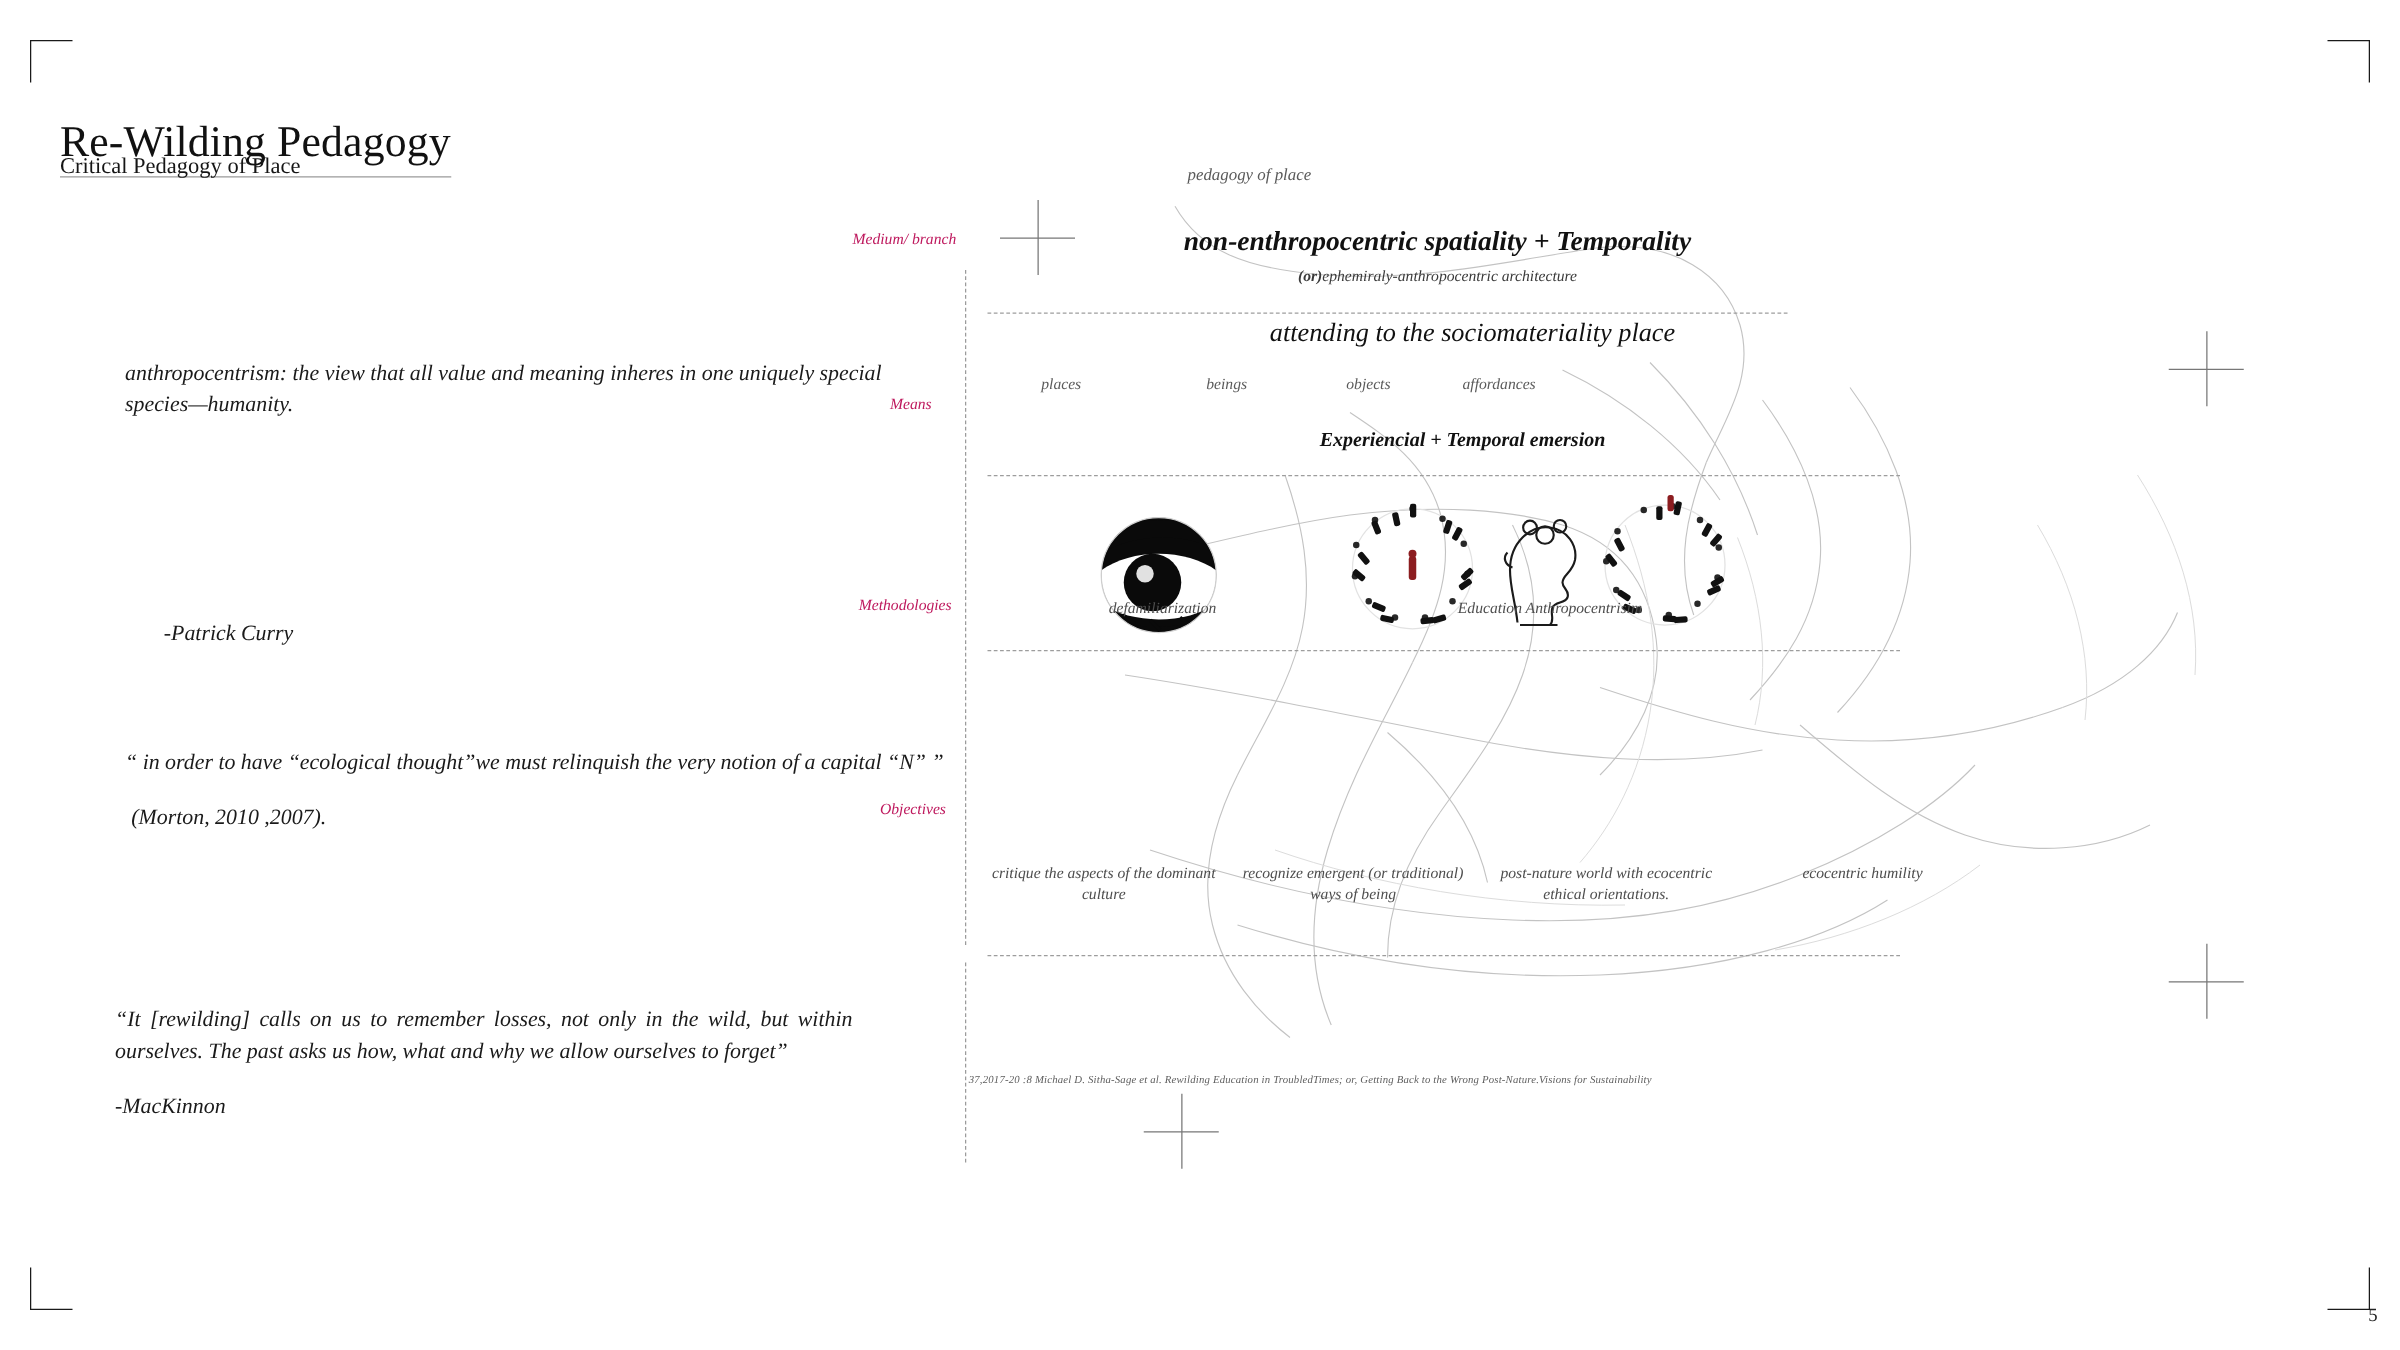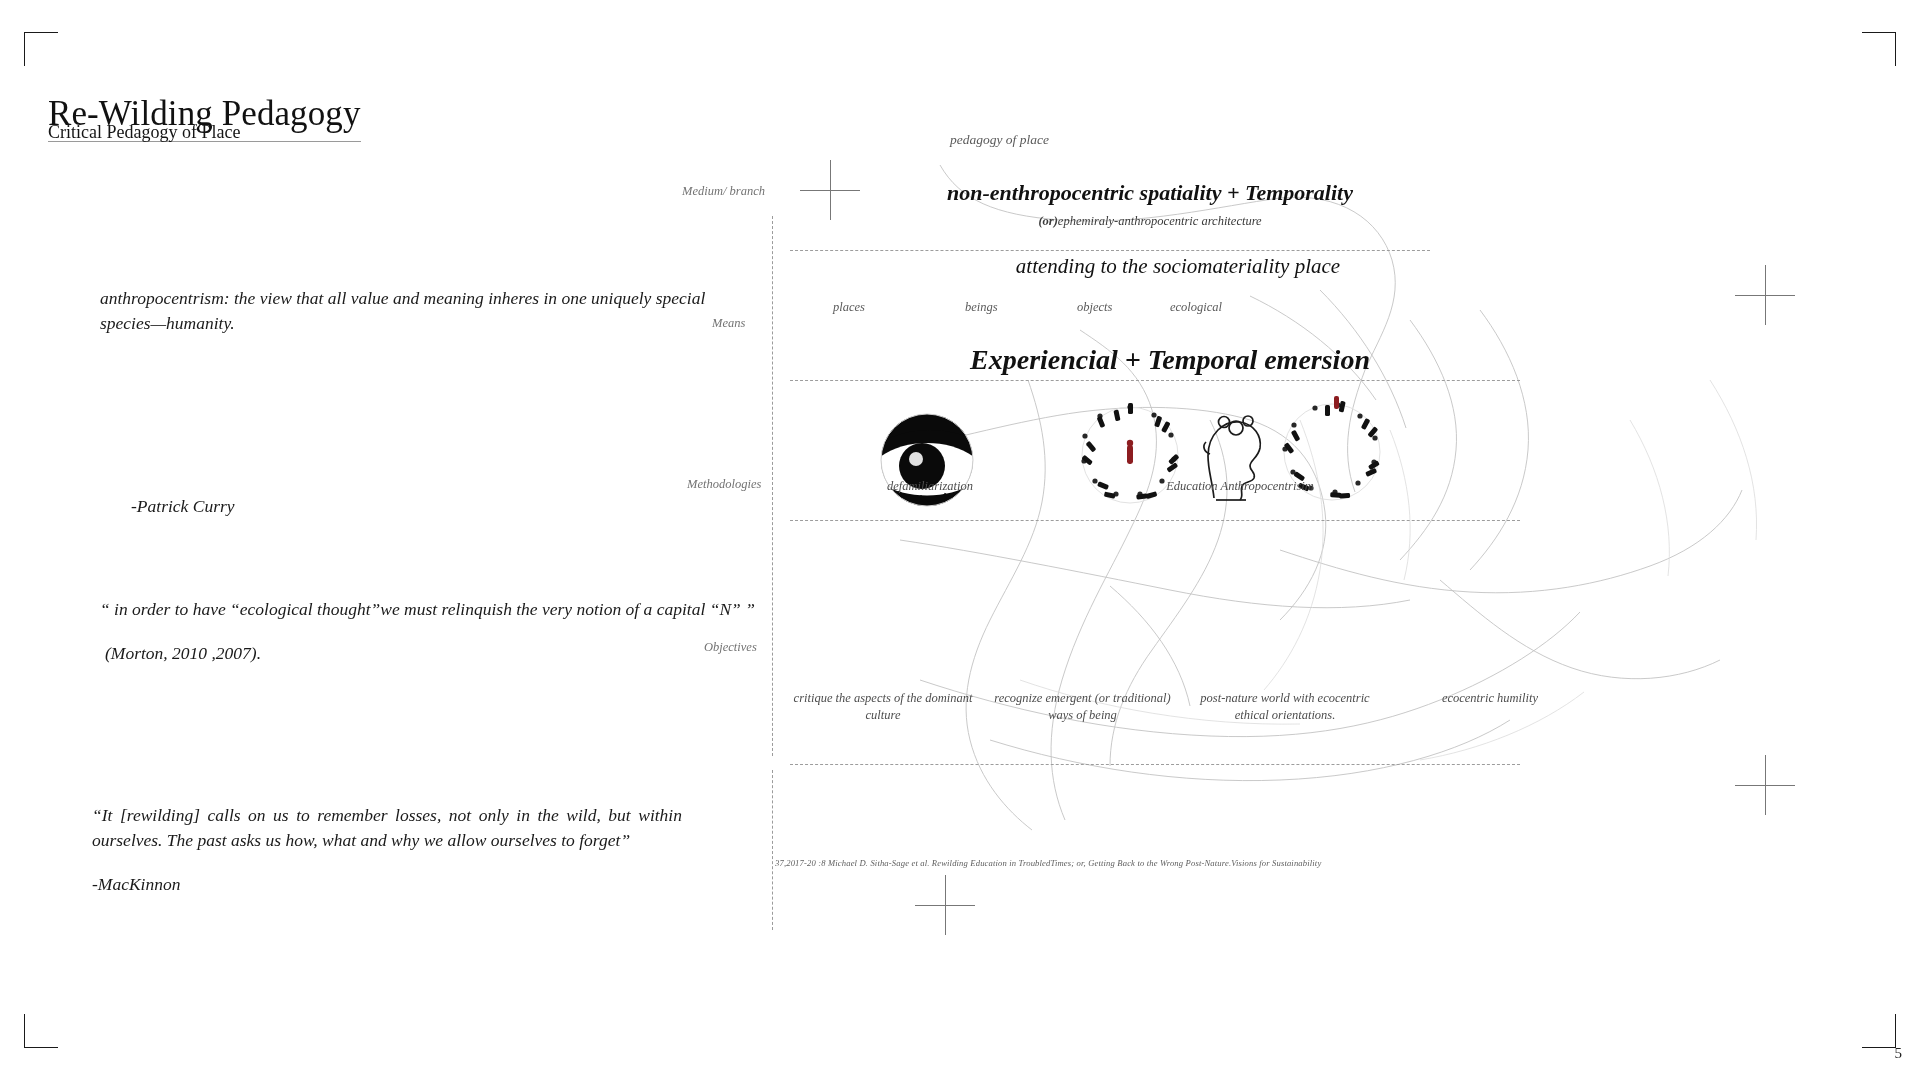--- a/index.html
+++ b/index.html
@@ -48,21 +48,21 @@
     color: #1a1a1a;
     font-size: 17.5px;
     line-height: 1.42;
   }
   .ltext.just { text-align: justify; }
 
   
   #diagram { position: absolute; left: 780px; top: 120px; width: 1140px; height: 830px; }
   #diagram .lbl { position: absolute; font-style: italic; white-space: nowrap; }
 
-  .rowlabel { font-size: 12.5px; color: #737373; }
+  .rowlabel { font-size: 12.5px; color: #be185d; }
   .tick {
     position: absolute; font-size: 13.5px; color: #5a5a5a;
     font-style: italic; white-space: nowrap;
   }
   .h1line {
     position: absolute; font-style: italic; color: #111;
     white-space: nowrap; text-align: center;
   }
   .dashed {
     position: absolute; height: 0;
@@ -198,23 +198,23 @@
     <div class="h1line" style="left:0px; top:60px; width:740px; font-size:22px;font-weight:bold;">non-enthropocentric spatiality + Temporality</div>
     <div class="h1line" style="left:0px; top:94px; width:740px; font-size:12.5px; color:#3a3a3a;">
       <b>(or)</b><span>ephemiraly-anthropocentric architecture</span>
     </div>
 
     <div class="h1line" style="left:28px; top:134px; width:740px; font-size:21px;text-align:center;">attending   to   the sociomateriality place</div>
 
     <div class="lbl tick" style="left:53px;  top:180px; font-size:12.5px;">places</div>
     <div class="lbl tick" style="left:185px; top:180px; font-size:12.5px;">beings</div>
     <div class="lbl tick" style="left:297px; top:180px; font-size:12.5px;">objects</div>
-    <div class="lbl tick" style="left:390px; top:180px; font-size:12.5px;">ecological</div>
-
-    <div class="h1line" style="left:20px; top:224px; width:740px; font-size:28px; font-weight:700;">Experiencial + Temporal  emersion</div>
+    <div class="lbl tick" style="left:390px; top:180px; font-size:12.5px;">affordances</div>
+
+    <div class="h1line" style="left:20px; top:224px; width:740px; font-size:16px; font-weight:700;">Experiencial + Temporal  emersion</div>
 
     <svg width="135" height="120" style="position:absolute;left:80px;top:280px;">
       <defs>
         <clipPath id="eyeball">
             <circle cx="67" cy="60" r="46"></circle>
           </clipPath>
       </defs>
       <circle cx="67" cy="60" r="46" fill="#0a0a0a"></circle>
       <g clip-path="url(#eyeball)">
         <path d="M 8 70 C 30 34, 104 34, 126 70 C 104 104, 30 104, 8 70 Z" fill="#ffffff"></path>

